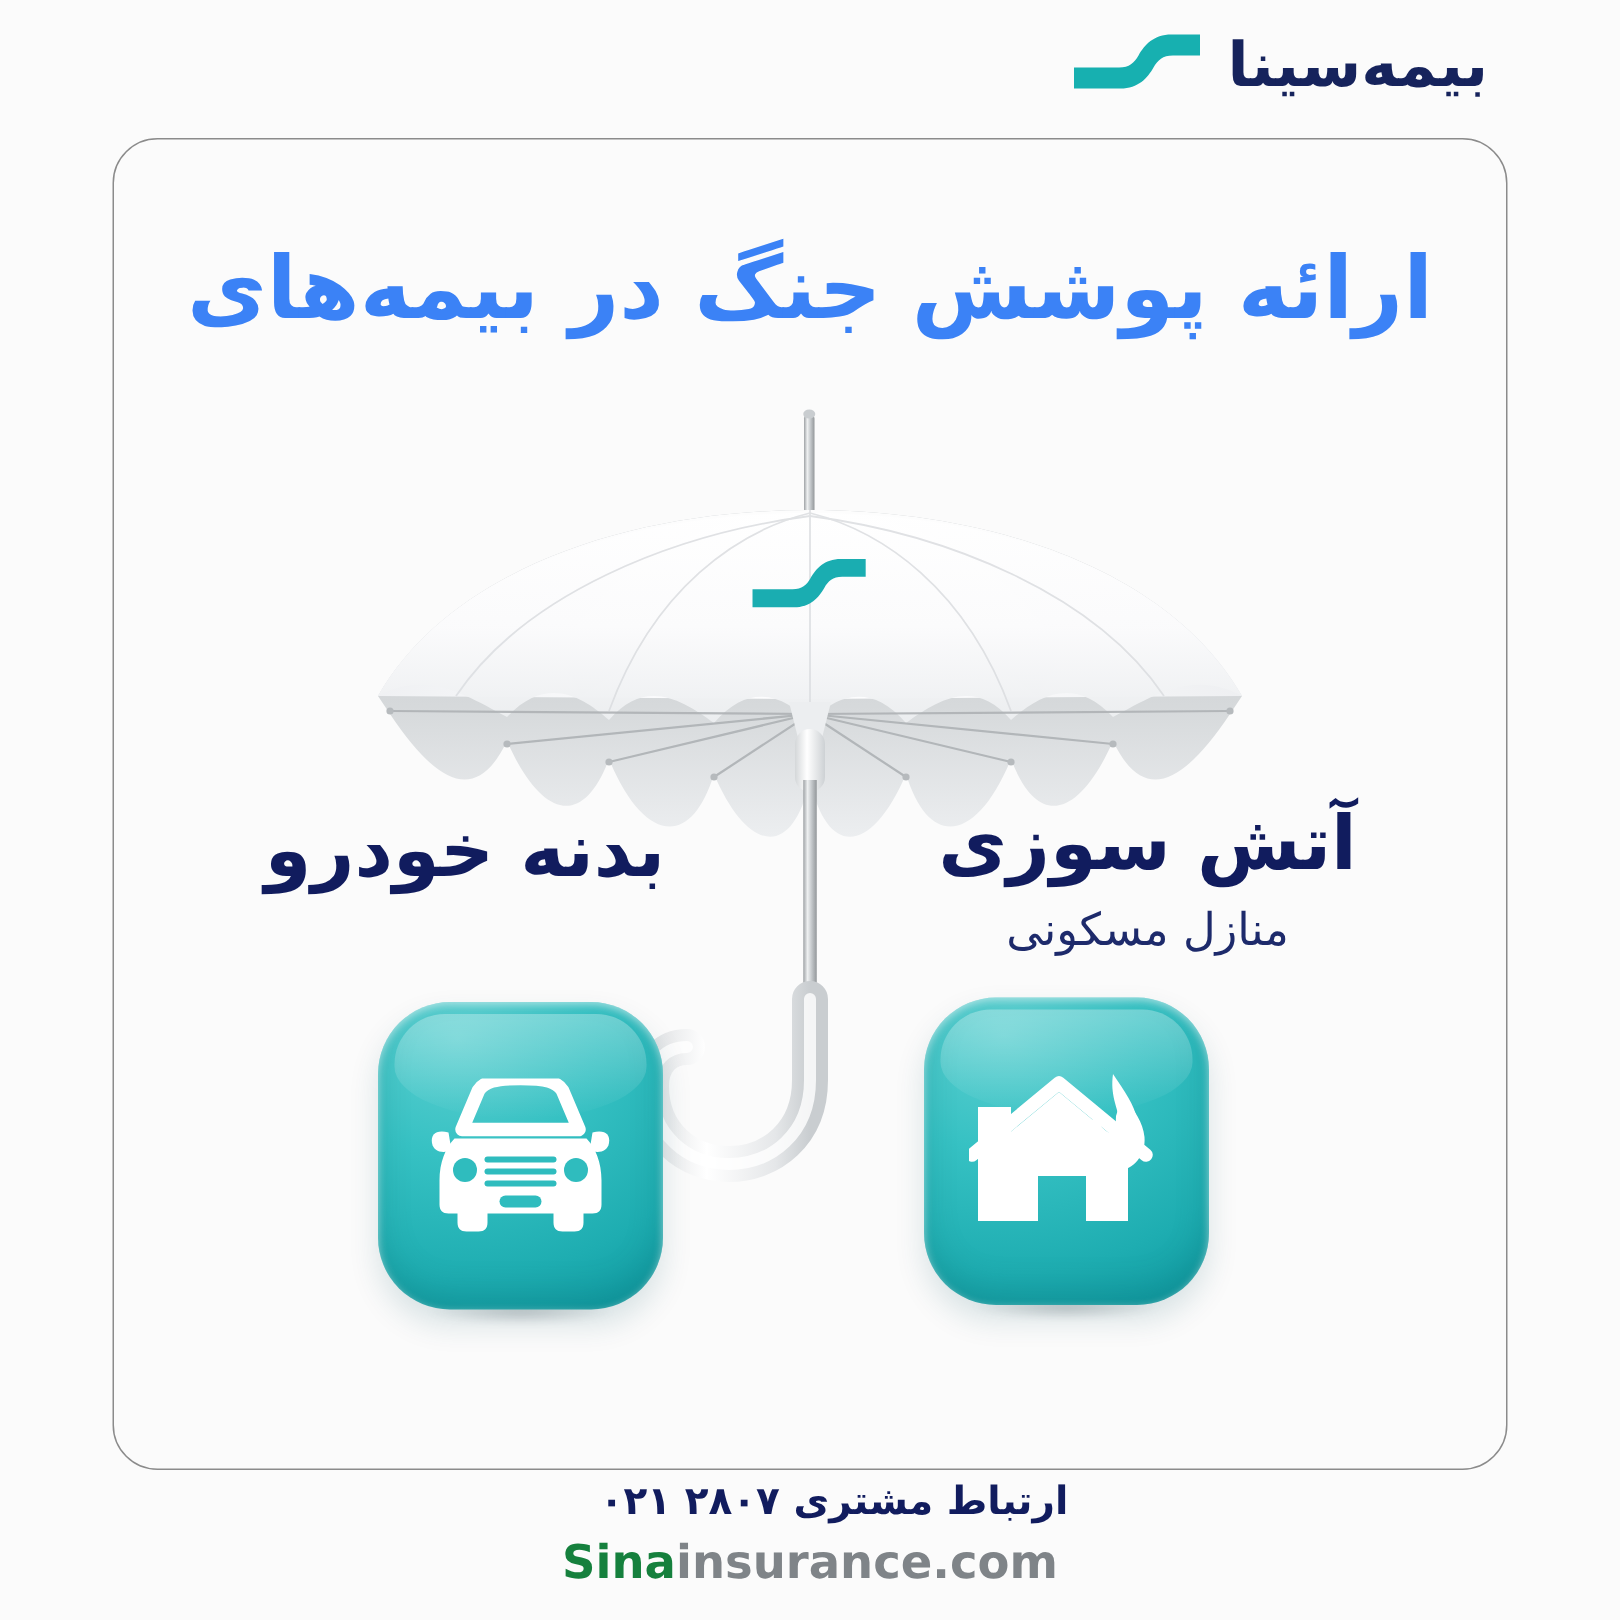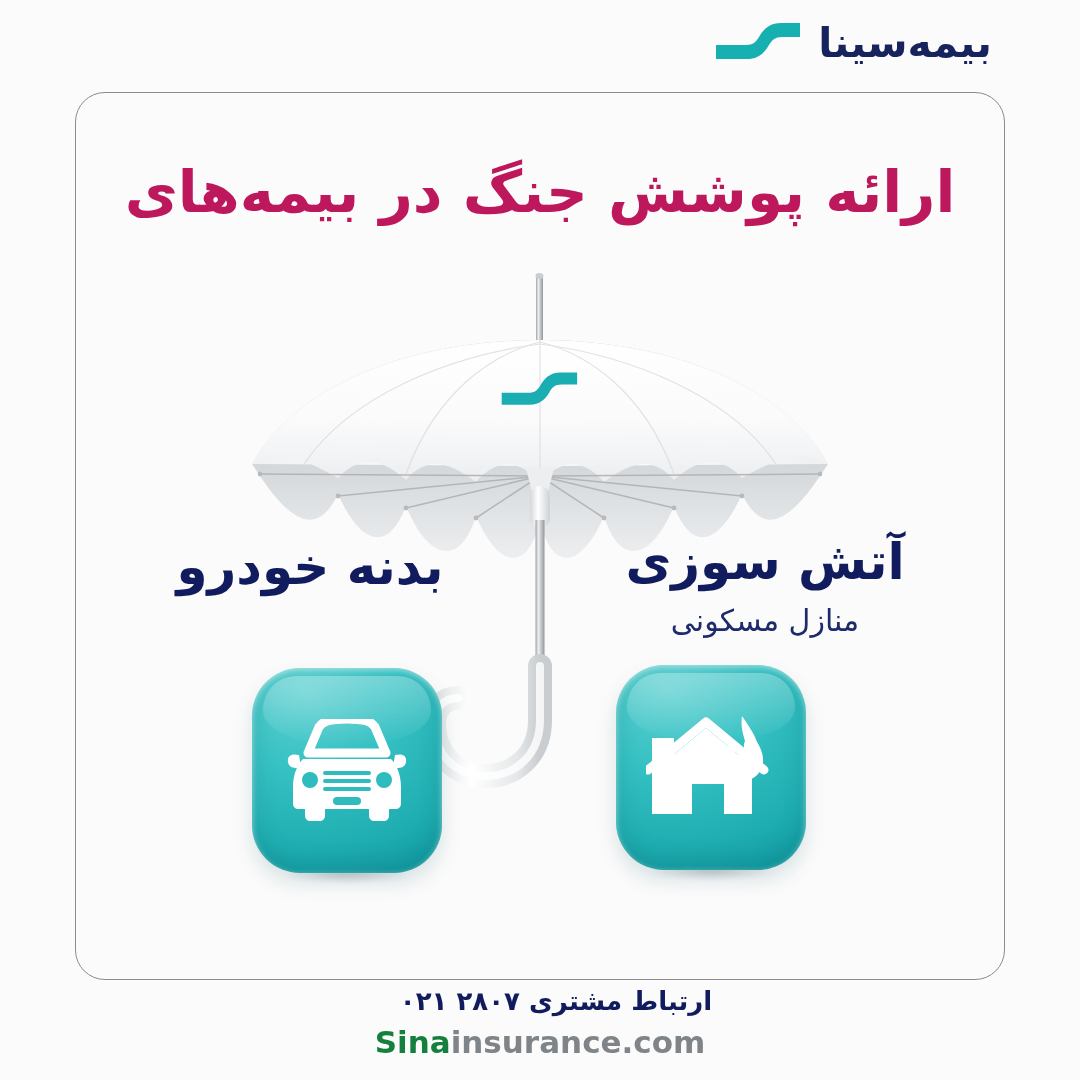--- a/index.html
+++ b/index.html
@@ -30,21 +30,21 @@
     position:absolute;left:75px;top:92px;
     width:930px;height:888px;
     border:1.6px solid #8b8b8b;border-radius:30px;
     background:transparent;box-sizing:border-box;
   }
 
   
   #headline{
     position:absolute;top:158px;left:100px;width:880px;
     text-align:center;direction:rtl;
-    color:#be185d;font-weight:bold;
+    color:#3b82f6;font-weight:bold;
     font-size:58px;line-height:1.18;
     letter-spacing:-0.5px;
     font-family:"DejaVu Sans","Liberation Sans",sans-serif;
   }
 
   
   #umbrella{position:absolute;left:222px;top:268px;width:636px;height:520px;}
   #umbrella svg{display:block;width:636px;height:520px;}
 
   

